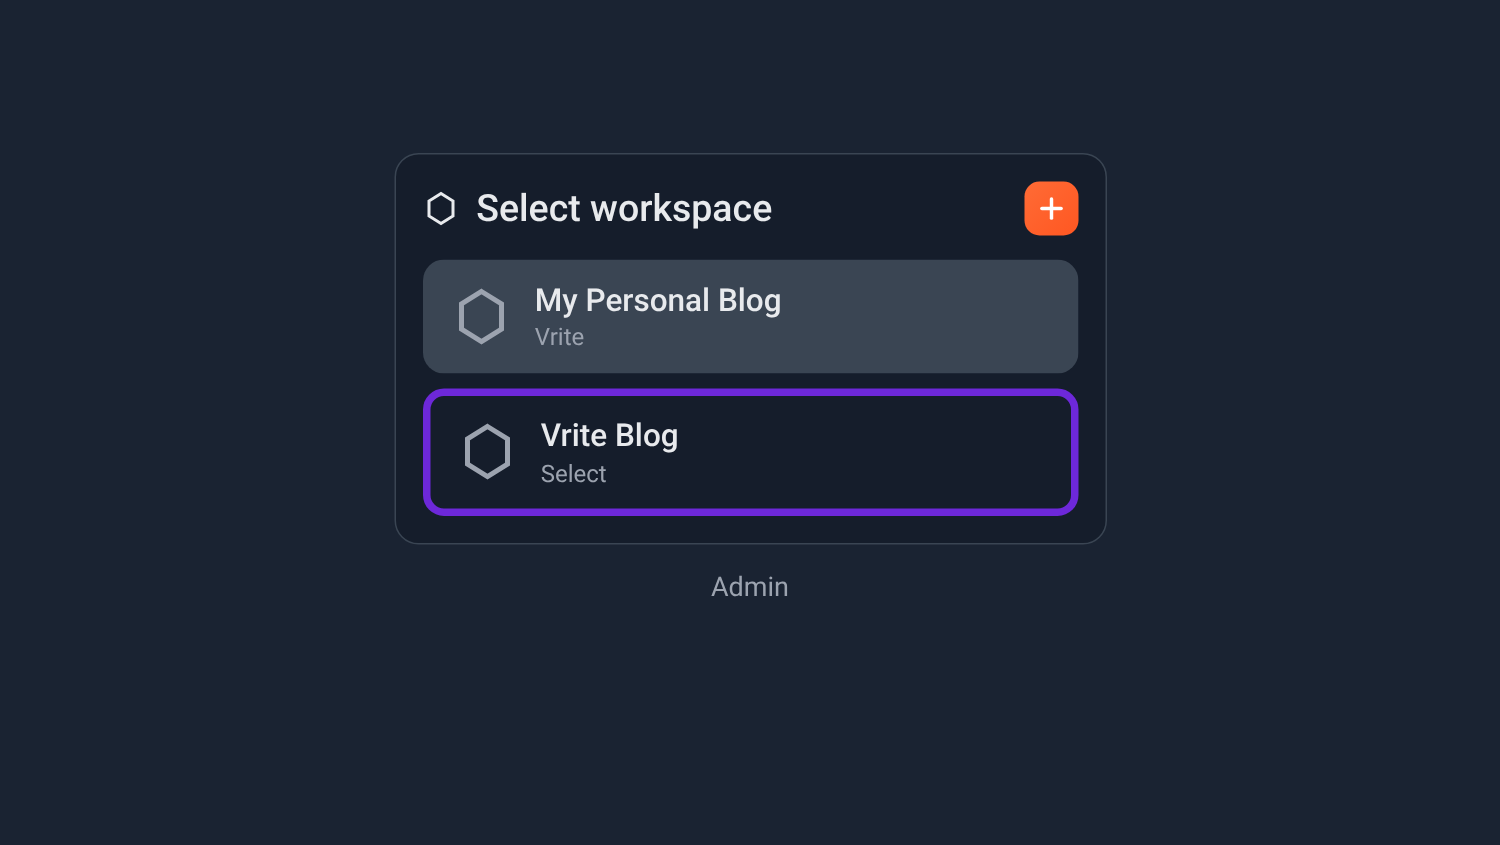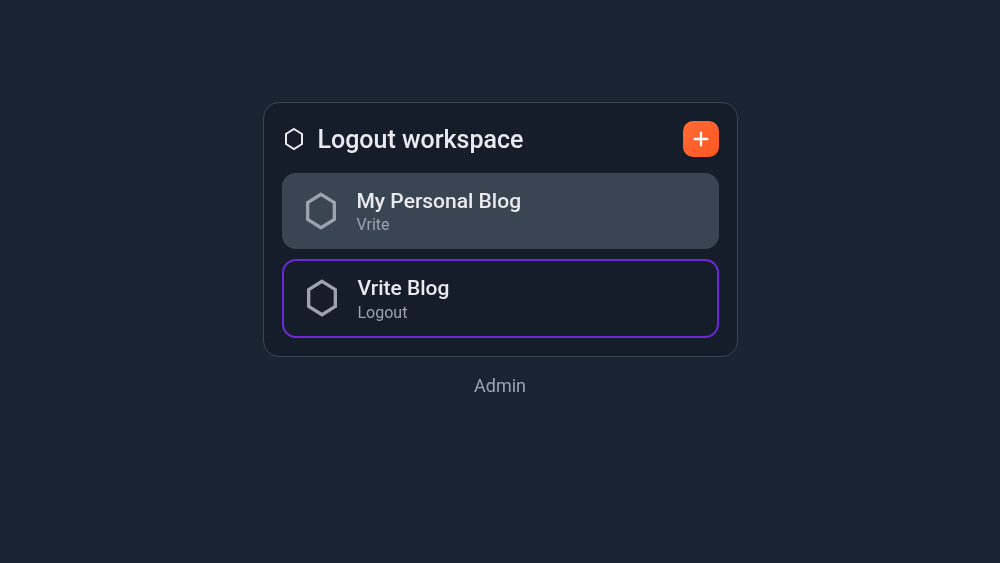--- a/index.html
+++ b/index.html
@@ -73,21 +73,21 @@
       gap: 16px;
       padding: 14px 18px;
       border-radius: 14px;
       border: 1px solid transparent;
       cursor: pointer;
     }
     .workspace-item.active {
       background-color: #3a4553;
     }
     .workspace-item.inactive {
-      border: 2px solid #6d28d9;
+      border: 5px solid #6d28d9;
     }
     .workspace-icon {
       width: 40px;
       height: 40px;
       display: flex;
       align-items: center;
       justify-content: center;
     }
     .workspace-text {
       display: flex;
@@ -116,21 +116,21 @@
 <body>
 
 <div class="card">
   <div class="card-header">
     <div class="header-left">
       <span class="header-icon">
         <svg viewBox="0 0 24 24" width="24" height="24" fill="none" stroke="#e8eaed" stroke-width="2">
           <path d="M12 2 L20 7 L20 17 L12 22 L4 17 L4 7 Z"></path>
         </svg>
       </span>
-      <h1 class="card-title">Logout workspace</h1>
+      <h1 class="card-title">Select workspace</h1>
     </div>
     <div class="add-button">
       <svg viewBox="0 0 24 24" fill="none" stroke="#ffffff" stroke-width="2.5" stroke-linecap="round">
         <line x1="12" y1="5" x2="12" y2="19"></line>
         <line x1="5" y1="12" x2="19" y2="12"></line>
       </svg>
     </div>
   </div>
 
   <div class="workspace-list">
@@ -147,19 +147,19 @@
     </div>
 
     <div class="workspace-item inactive">
       <span class="workspace-icon">
         <svg viewBox="0 0 24 24" width="40" height="40" fill="none" stroke="#9ca3af" stroke-width="2">
           <path d="M12 2 L20 7 L20 17 L12 22 L4 17 L4 7 Z"></path>
         </svg>
       </span>
       <div class="workspace-text">
         <span class="workspace-name">Vrite Blog</span>
-        <span class="workspace-role">Logout</span>
+        <span class="workspace-role">Select</span>
       </div>
     </div>
   </div>
 </div>
 
 <div class="logout-link">Admin</div>
 
 </body></html>

